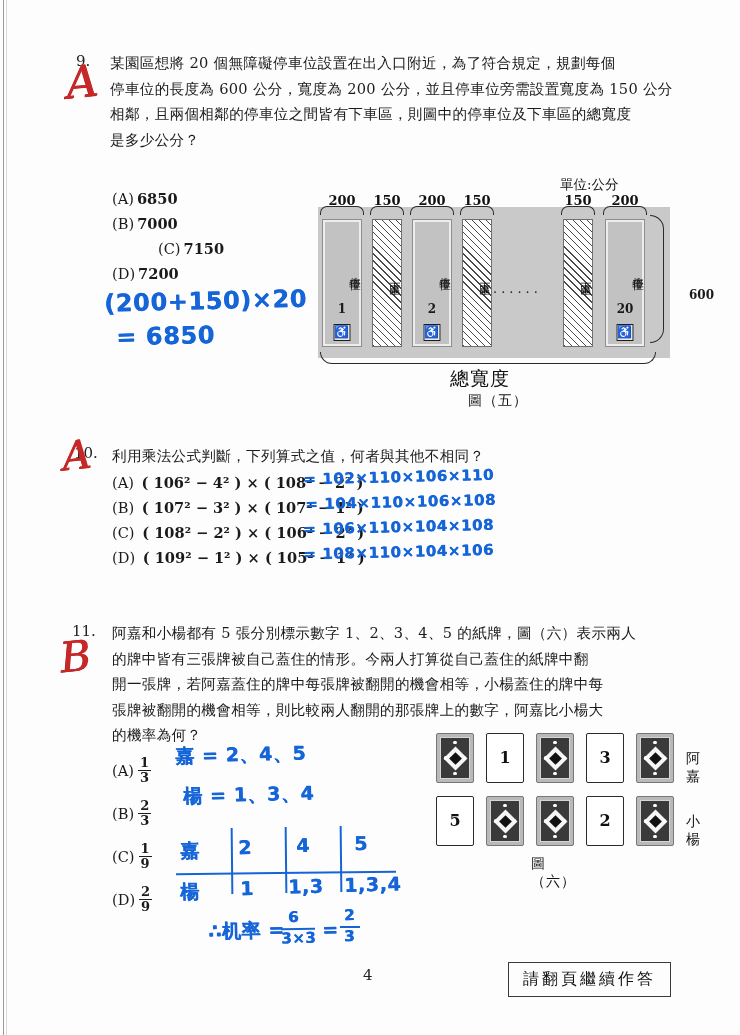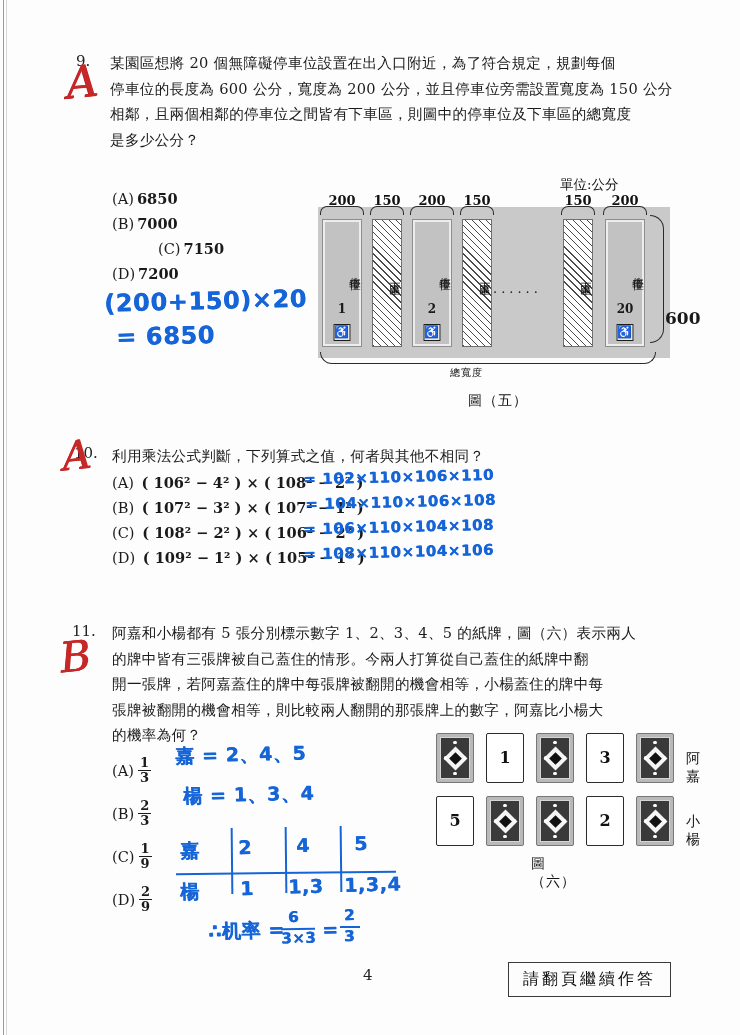--- a/index.html
+++ b/index.html
@@ -221,36 +221,36 @@
     left: 650px; top: 215px;
     width: 14px; height: 128px;
     border-top: 1.4px solid #2a2a2a;
     border-right: 1.4px solid #2a2a2a;
     border-bottom: 1.4px solid #2a2a2a;
     border-radius: 0 16px 16px 0;
     box-sizing: border-box;
   }
   .lab600 {
     position: absolute;
-    left: 665px; top: 288px;
-    font-size: 17px; font-weight: 700; margin-top: 20px;
+    left: 689px; top: 288px;
+    font-size: 12px; font-weight: 700;
   }
   .wbrace {
     position: absolute;
     left: 320px; top: 352px;
     width: 336px; height: 12px;
     border-bottom: 1.4px solid #2a2a2a;
     border-left: 1.4px solid #2a2a2a;
     border-right: 1.4px solid #2a2a2a;
     border-radius: 0 0 12px 12px;
     box-sizing: border-box;
   }
   .totalw {
     position: absolute; left: 450px; top: 366px;
-    font-size: 10px; color: #111; letter-spacing: 1px; text-align: right;
+    font-size: 19px; color: #111; letter-spacing: 1px; text-align: right;
   }
   .figcap {
     position: absolute;
     font-size: 14px;
     color: #111;
     letter-spacing: 1px;
   }
 
   
   #fig6 { position: absolute; left: 436px; top: 733px; }

